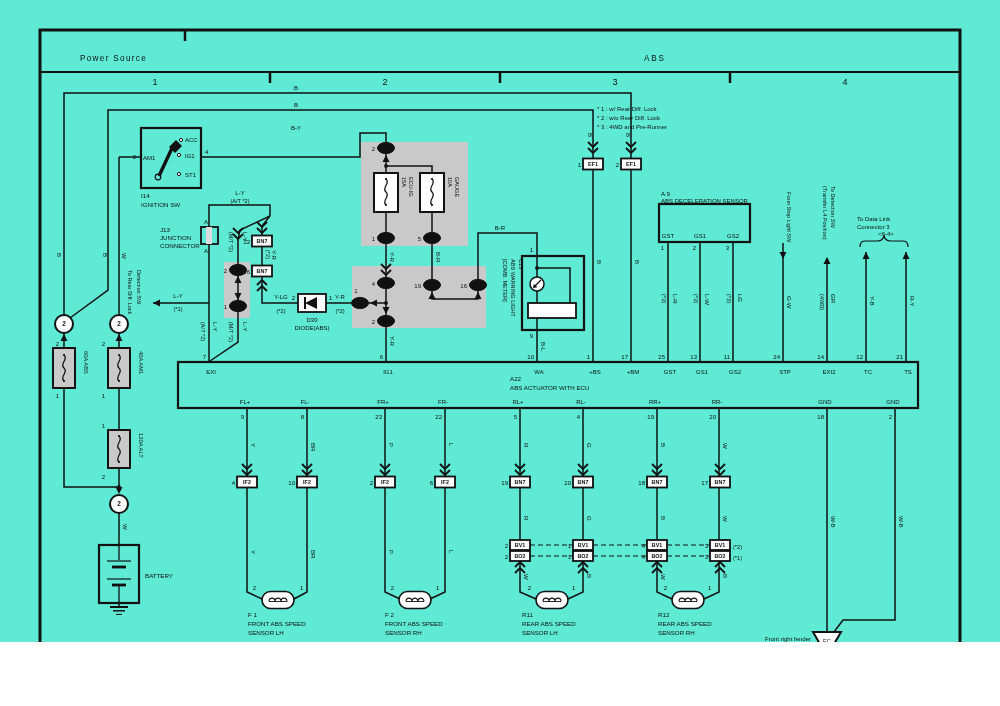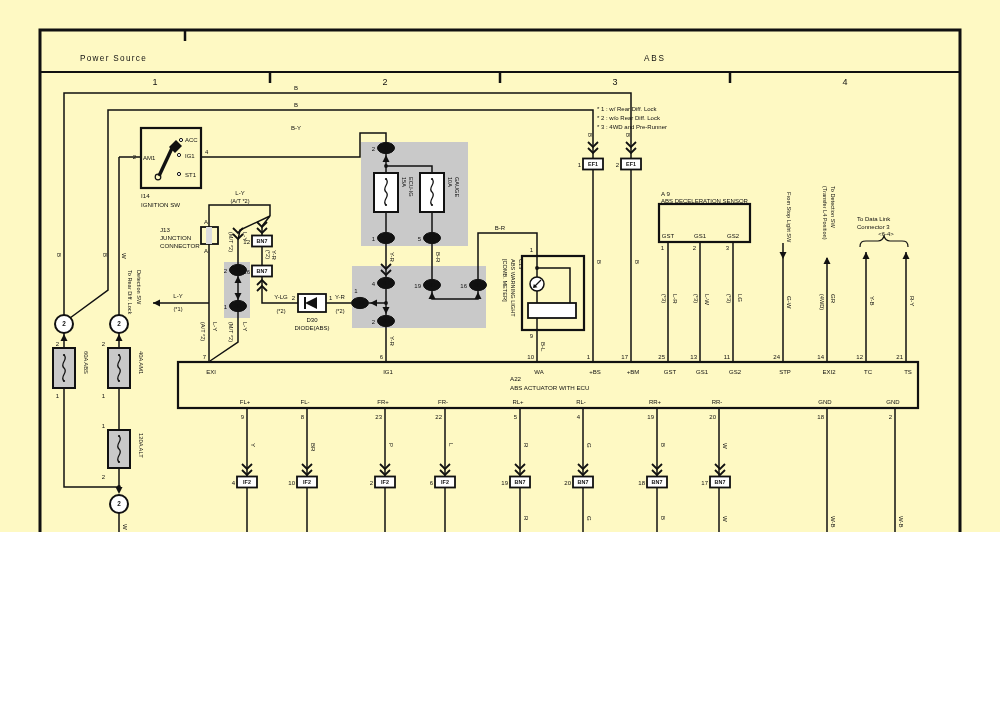--- a/index.html
+++ b/index.html
@@ -1,16 +1,16 @@
 <!DOCTYPE html>
 <html><head>
 <meta charset="utf-8">
 <style>
   html,body{margin:0;padding:0;background:#fff;}
-  #stage{position:relative;width:1000px;height:532px;background:#fef9c3;overflow:hidden;}
+  #stage{position:relative;width:1000px;height:642px;background:#5eead4;overflow:hidden;}
   svg text{font-family:"Liberation Sans","DejaVu Sans",sans-serif;fill:#111;}
 </style>
 </head>
 <body>
 
 <div id="stage">
   <svg id="diagram" width="1000" height="706" viewBox="0 0 1000 706" xmlns="http://www.w3.org/2000/svg">
       <rect x="361" y="142" width="107" height="104" fill="#c9c9c9" stroke="none"></rect>
       <rect x="224" y="262" width="26" height="56" fill="#c9c9c9" stroke="none"></rect>
       <rect x="352" y="266" width="134" height="62" fill="#c9c9c9" stroke="none"></rect>

